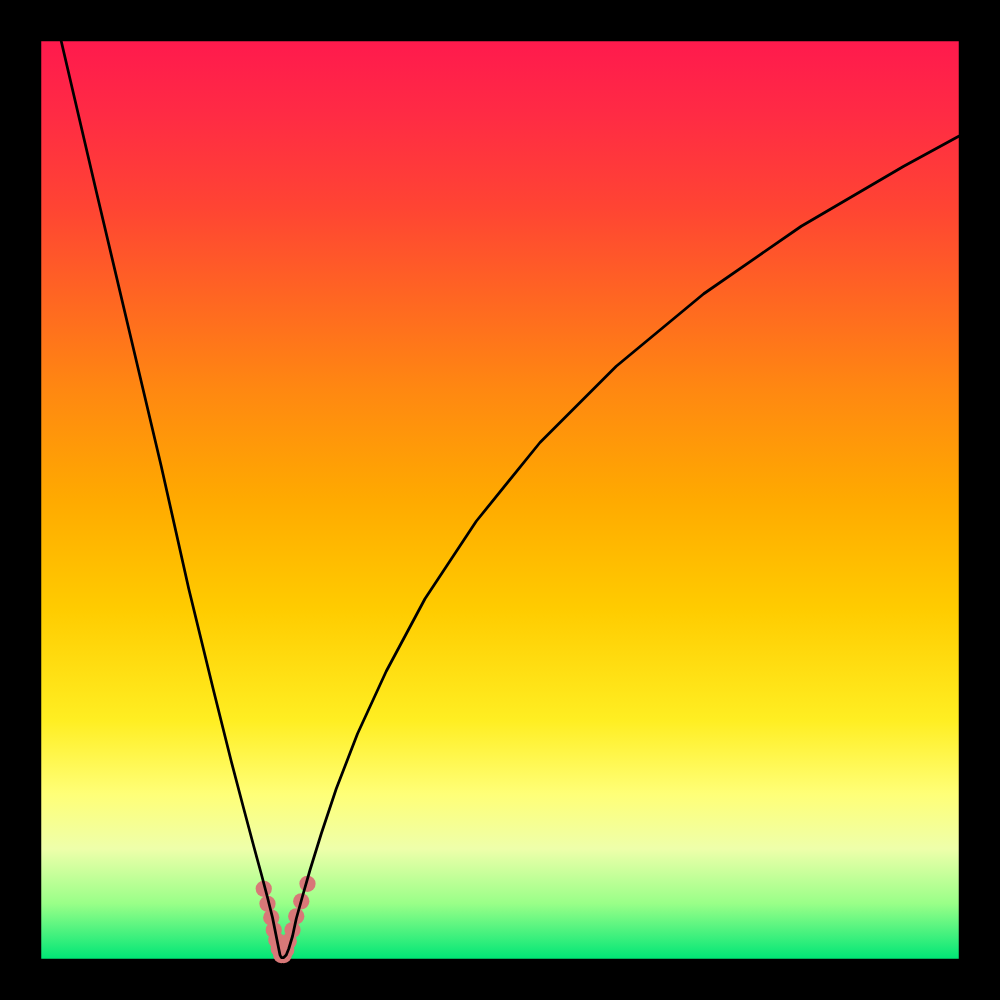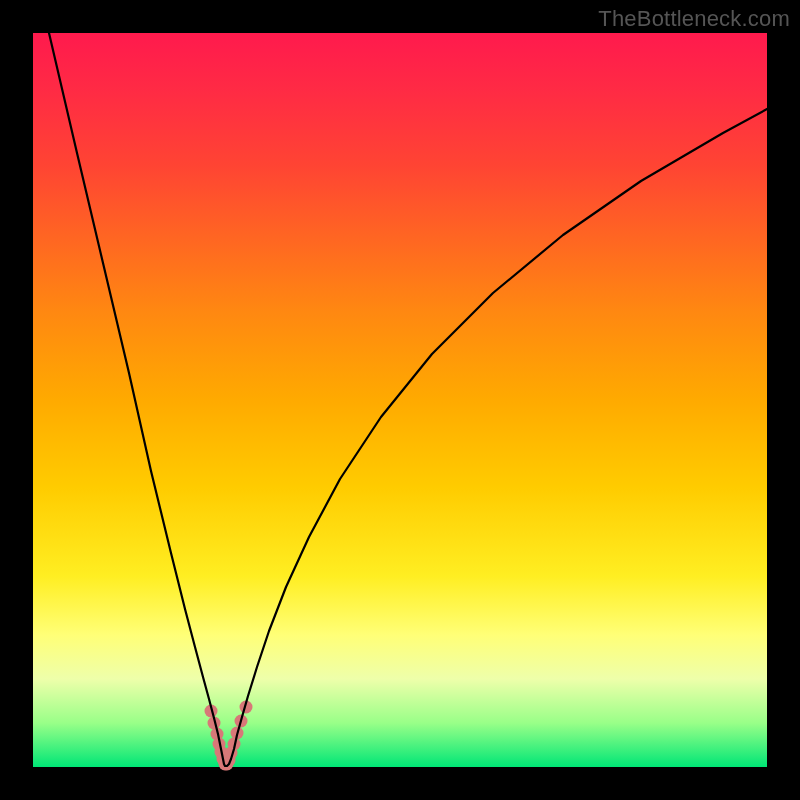--- a/index.html
+++ b/index.html
@@ -86,14 +86,13 @@
           <circle cx="196" cy="727" r="6.5" fill="#d87878"></circle>
           <circle cx="198" cy="720" r="6.5" fill="#d87878"></circle>
           <circle cx="201" cy="711" r="6.5" fill="#d87878"></circle>
           <circle cx="204" cy="700" r="6.5" fill="#d87878"></circle>
           <circle cx="208" cy="688" r="6.5" fill="#d87878"></circle>
           <circle cx="213" cy="674" r="6.5" fill="#d87878"></circle>
         </g>
       <path id="curve-path" fill="none" stroke="#000000" stroke-width="2.2" stroke-linejoin="round" stroke-linecap="round" d="M 16 0 L 44 120 L 70 230 L 96 340 L 118 438 L 138 520 L 152 576 L 162 614 L 170 644 L 176 666 L 181 685 L 185 701 L 188 716 L 190 726 L 191 731 L 192 733 L 194 733 L 196 731 L 198 726 L 201 716 L 204 702 L 209 684 L 215 663 L 224 634 L 236 598 L 253 554 L 276 504 L 307 446 L 348 384 L 399 321 L 460 260 L 530 202 L 608 148 L 690 100 L 734 76"></path>
     </svg>
   </div>
-  <div class="watermark">TheBottleneck.com</div>
 </div>
 
 </body></html>

